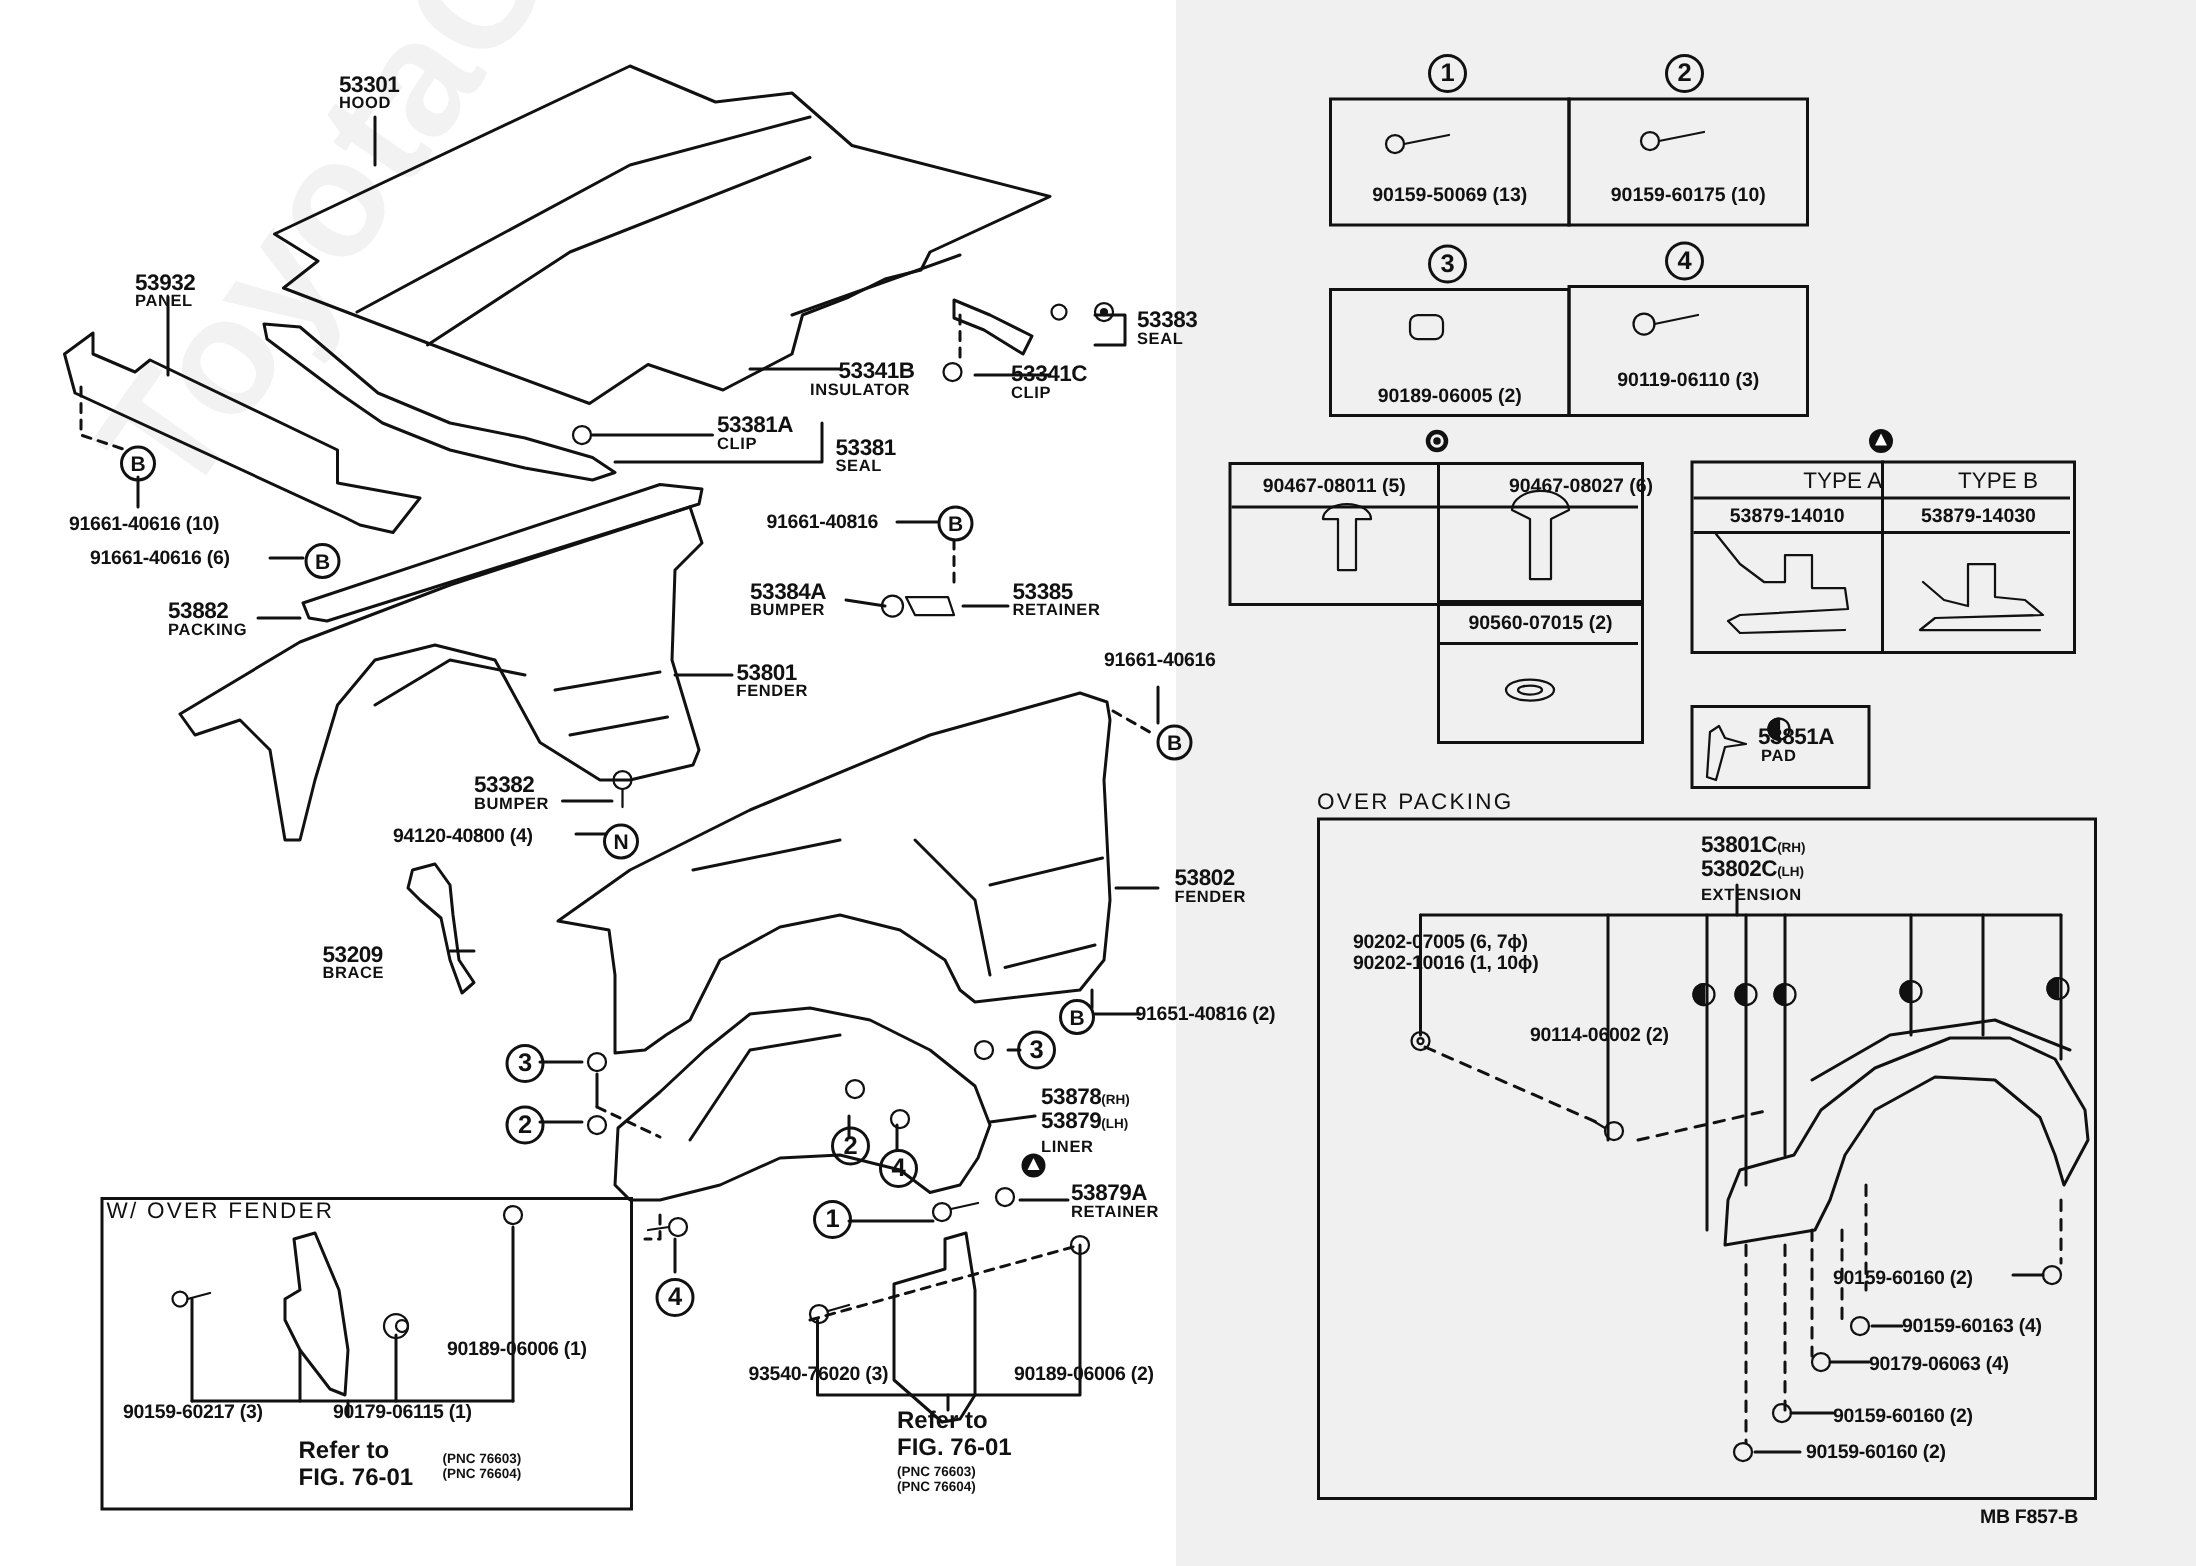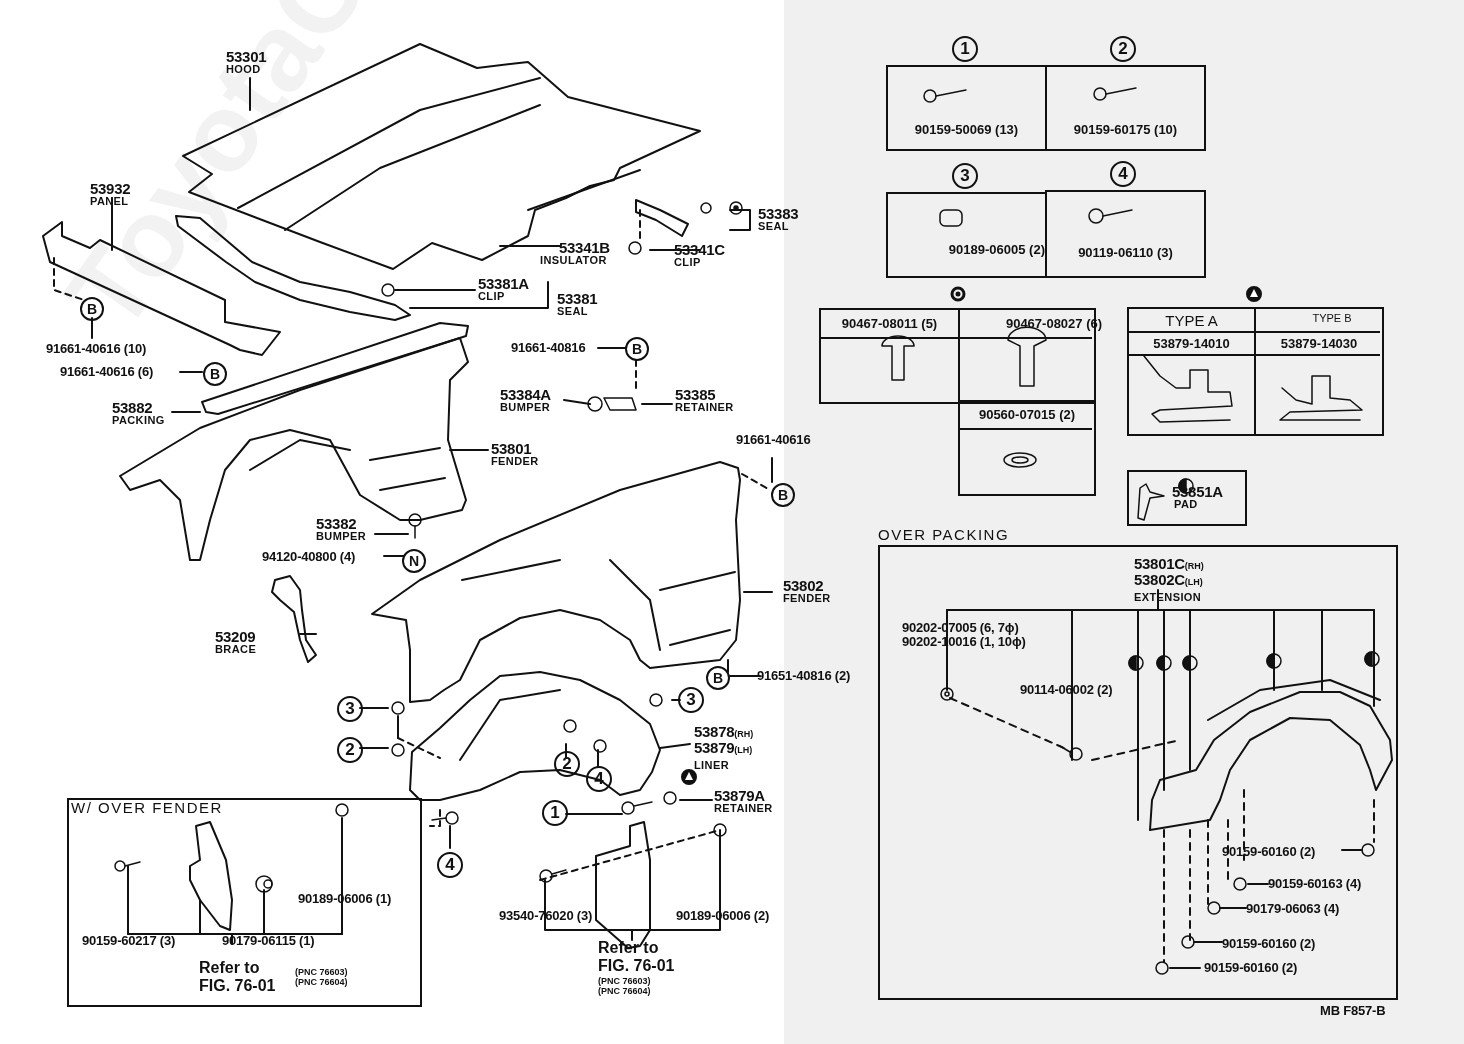--- a/index.html
+++ b/index.html
@@ -318,38 +318,38 @@
 <div class="circ big" style="left:1110px;top:36px;">2</div>
 <div class="box" style="left:886px;top:65px;width:157px;height:82px;"></div>
 <div class="box" style="left:1045px;top:65px;width:157px;height:82px;"></div>
 <div class="cell" style="left:888px;top:122px;width:157px;">90159-50069 (13)</div>
 <div class="cell" style="left:1047px;top:122px;width:157px;">90159-60175 (10)</div>
 
 <div class="circ big" style="left:952px;top:163px;">3</div>
 <div class="circ big" style="left:1110px;top:161px;">4</div>
 <div class="box" style="left:886px;top:192px;width:157px;height:82px;"></div>
 <div class="box" style="left:1045px;top:190px;width:157px;height:84px;"></div>
-<div class="cell" style="left:888px;top:242px;width:157px;text-align:right;">90189-06005 (2)</div>
+<div class="cell" style="left:888px;top:256px;width:157px;">90189-06005 (2)</div>
 <div class="cell" style="left:1047px;top:245px;width:157px;">90119-06110 (3)</div>
 
 <div class="box" style="left:819px;top:308px;width:137px;height:92px;"></div>
 <div class="box" style="left:958px;top:308px;width:134px;height:92px;"></div>
 <div class="box" style="left:958px;top:400px;width:134px;height:92px;"></div>
 <div style="position:absolute;left:821px;top:337px;width:271px;border-top:2px solid #111;"></div>
 <div style="position:absolute;left:960px;top:428px;width:132px;border-top:2px solid #111;"></div>
 <div class="cell" style="left:821px;top:316px;width:137px;">90467-08011 (5)</div>
 <div class="cell" style="left:992px;top:316px;width:124px;">90467-08027 (6)</div>
 <div class="cell" style="left:960px;top:407px;width:134px;">90560-07015 (2)</div>
 
 <div class="box" style="left:1127px;top:307px;width:125px;height:125px;"></div>
 <div class="box" style="left:1254px;top:307px;width:126px;height:125px;"></div>
 <div style="position:absolute;left:1129px;top:331px;width:251px;border-top:2px solid #111;"></div>
 <div style="position:absolute;left:1129px;top:354px;width:251px;border-top:2px solid #111;"></div>
-<div class="cell" style="left:1129px;top:312px;width:125px;font-size:15px;font-weight:normal;">TYPE A</div>
-<div class="cell" style="left:1256px;top:312px;width:152px;font-size:11px;font-weight:normal;">TYPE B</div>
+<div class="cell" style="left:1166px;top:312px;width:125px;font-size:15px;font-weight:normal;">TYPE A</div>
+<div class="cell" style="left:1256px;top:312px;width:152px;font-size:15px;font-weight:normal;">TYPE B</div>
 <div class="cell" style="left:1129px;top:336px;width:125px;">53879-14010</div>
 <div class="cell" style="left:1256px;top:336px;width:126px;">53879-14030</div>
 
 <div class="box" style="left:1127px;top:470px;width:116px;height:52px;"></div>
 <div class="lbl pn" style="left:1172px;top:484px;">53851A</div>
 <div class="lbl nm" style="left:1174px;top:499px;">PAD</div>
 
 <div class="lbl hdr" style="left:878px;top:527px;">OVER PACKING</div>
 <div class="box" style="left:878px;top:545px;width:516px;height:451px;"></div>
 <div class="lbl" style="left:1134px;top:556px;line-height:1;">

